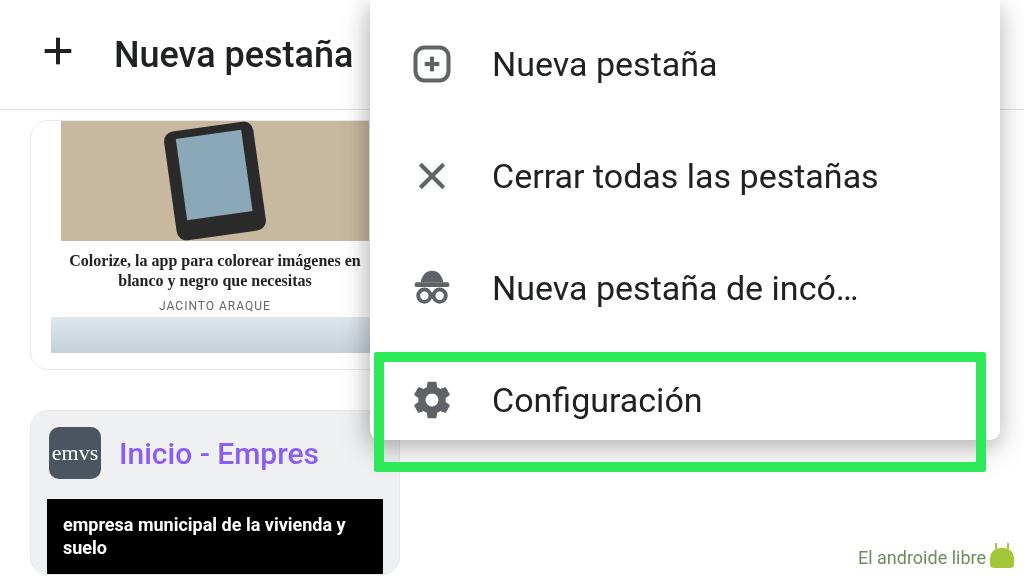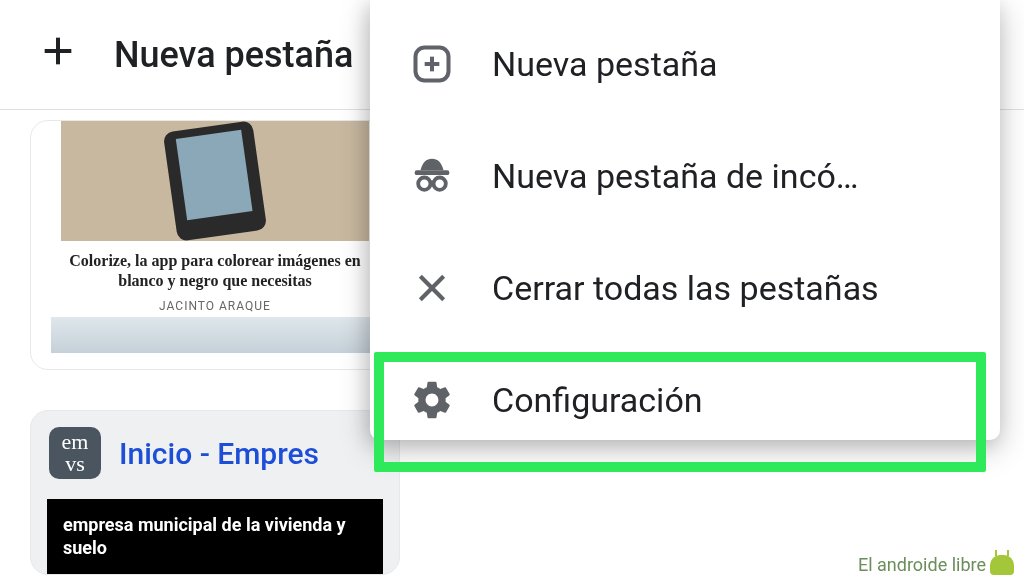--- a/index.html
+++ b/index.html
@@ -51,30 +51,30 @@
   gap: 18px;
 }
 .emvs-icon {
   width: 52px;
   height: 52px;
   border-radius: 10px;
   background: #4a5560;
   color: #fff;
   font-size: 22px;
   display: flex;
-  flex-direction: column;
+  flex-direction: row;
   align-items: center;
   justify-content: center;
   line-height: 1;
   font-family: Georgia, serif;
 }
 .card-title {
   font-size: 30px;
   font-weight: 500;
-  color: #1d4ed8;
+  color: #8b5cf6;
 }
 .card-hero {
   background: #c8b8a0;
   height: 120px;
   display: flex;
   align-items: center;
   justify-content: center;
   position: relative;
 }
 .fake-phone {
@@ -164,21 +164,21 @@
   position: absolute;
   border: 10px solid #2eea5a;
   border-radius: 2px;
   pointer-events: none;
 }
 
 
 .watermark {
   position: absolute;
   right: 10px;
-  bottom: 1px;
+  bottom: 8px;
   font-size: 18px;
   color: #6b8e5a;
   display: flex;
   align-items: center;
   gap: 4px;
   z-index: 5;
 }
 .android-bug {
   width: 24px;
   height: 20px;
@@ -243,41 +243,41 @@
         <rect x="3" y="3" width="18" height="18" rx="5"></rect>
         <line x1="12" y1="8" x2="12" y2="16"></line>
         <line x1="8" y1="12" x2="16" y2="12"></line>
       </svg>
     </span>
     <span class="label">Nueva pestaña</span>
   </div>
 
   <div class="menu-item">
     <span class="icon">
+      <svg width="40" height="40" viewBox="0 0 24 24" fill="none" stroke="#5f6368" stroke-width="2.5">
+        <line x1="5" y1="5" x2="19" y2="19"></line>
+        <line x1="19" y1="5" x2="5" y2="19"></line>
+      </svg>
+    </span>
+    <span class="label">Cerrar todas las pestañas</span>
+  </div>
+
+  <div class="menu-item">
+    <span class="icon">
       <svg width="46" height="46" viewBox="0 0 24 24" fill="#5f6368">
         <path d="M12 3 C9 3 7 5 6 9 L18 9 C17 5 15 3 12 3 Z"></path>
         <rect x="3" y="9" width="18" height="2.5" rx="1"></rect>
         <circle cx="8" cy="16" r="3.2" fill="none" stroke="#5f6368" stroke-width="2"></circle>
         <circle cx="16" cy="16" r="3.2" fill="none" stroke="#5f6368" stroke-width="2"></circle>
         <path d="M11 16 Q12 15 13 16" fill="none" stroke="#5f6368" stroke-width="2"></path>
       </svg>
     </span>
     <span class="label">Nueva pestaña de incó…</span>
   </div>
 
-  <div class="menu-item">
-    <span class="icon">
-      <svg width="40" height="40" viewBox="0 0 24 24" fill="none" stroke="#5f6368" stroke-width="2.5">
-        <line x1="5" y1="5" x2="19" y2="19"></line>
-        <line x1="19" y1="5" x2="5" y2="19"></line>
-      </svg>
-    </span>
-    <span class="label">Cerrar todas las pestañas</span>
-  </div>
-
 
   <div class="menu-item" style="padding-bottom:16px;">
     <span class="icon">
       <svg width="44" height="44" viewBox="0 0 24 24" fill="#5f6368">
         <path d="M19.4 13c.04-.33.06-.66.06-1s-.02-.67-.06-1l2.1-1.65c.19-.15.24-.42.12-.64l-2-3.46c-.12-.22-.39-.3-.61-.22l-2.49 1c-.52-.4-1.08-.73-1.69-.98l-.38-2.65C14.42 2.18 14.22 2 14 2h-4c-.22 0-.42.18-.45.4l-.38 2.65c-.61.25-1.17.59-1.69.98l-2.49-1c-.23-.09-.49 0-.61.22l-2 3.46c-.13.22-.07.49.12.64L4.6 11c-.04.33-.07.66-.07 1s.03.67.07 1l-2.1 1.65c-.19.15-.24.42-.12.64l2 3.46c.12.22.39.3.61.22l2.49-1c.52.4 1.08.73 1.69.98l.38 2.65c.03.22.23.4.45.4h4c.22 0 .42-.18.45-.4l.38-2.65c.61-.25 1.17-.58 1.69-.98l2.49 1c.23.09.49 0 .61-.22l2-3.46c.12-.22.07-.49-.12-.64L19.4 13zM12 15.5c-1.93 0-3.5-1.57-3.5-3.5s1.57-3.5 3.5-3.5 3.5 1.57 3.5 3.5-1.57 3.5-3.5 3.5z"></path>
       </svg>
     </span>
     <span class="label">Configuración</span>
   </div>
 

